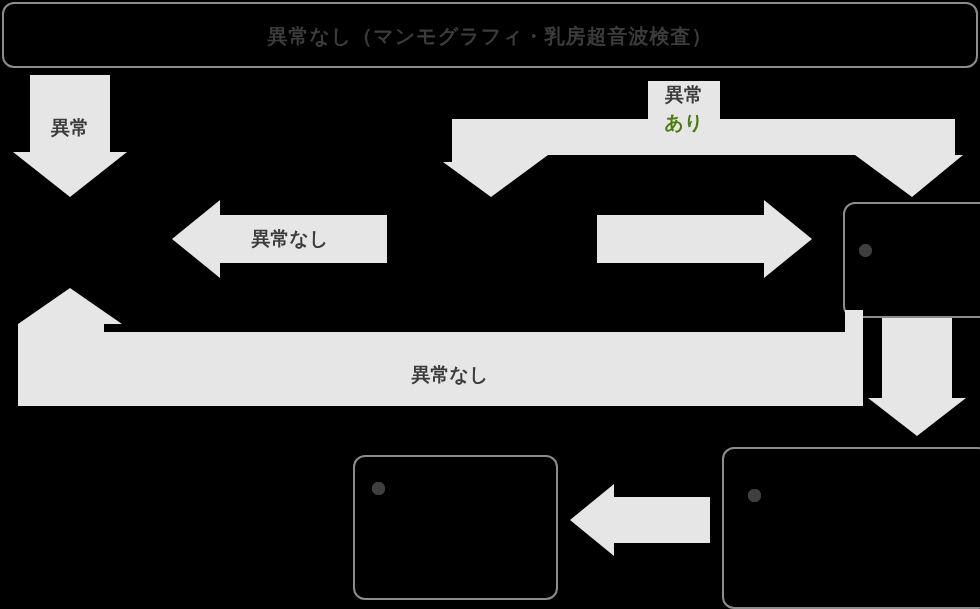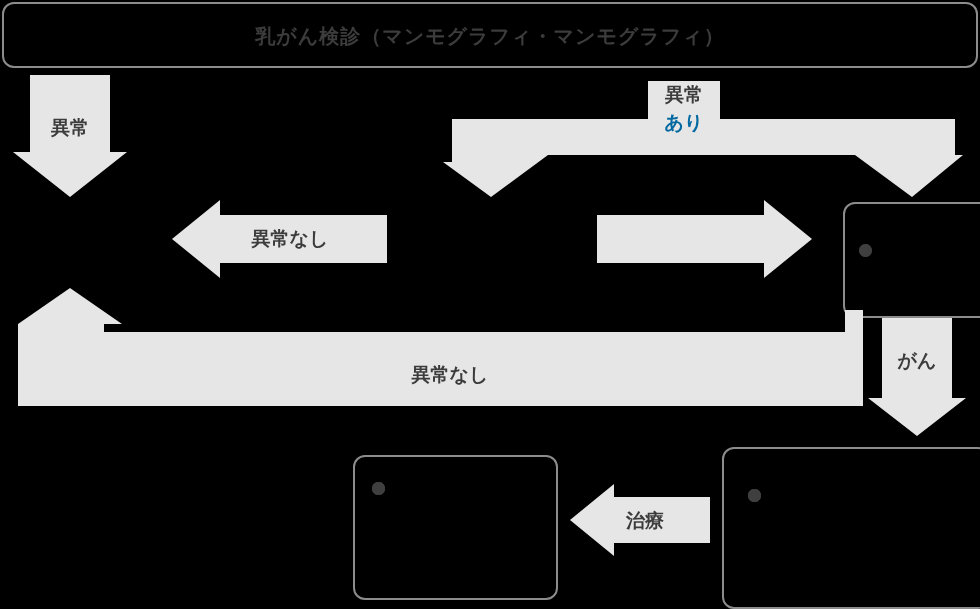--- a/index.html
+++ b/index.html
@@ -71,41 +71,41 @@
     position: absolute;
     color: #3c3c3c;
     font-size: 19px;
     font-weight: bold;
     line-height: 26px;
     text-align: center;
     white-space: pre-line;
     pointer-events: none;
   }
   .accent {
-    color: #0369a1;
+    color: #4d7c0f;
     margin-top: 40px;
   }
   .label-chip {
     position: absolute;
     background: #e6e6e6;
     color: #3c3c3c;
     font-size: 19px;
     font-weight: bold;
     line-height: 28px;
     text-align: center;
   }
 </style>
 </head>
 <body>
 
 <div id="stage">
 
   <div class="node-box" style="left:2px; top:2px; width:976px; height:66px;">
   </div>
-  <div class="node-title" style="left:2px; top:23px; width:976px;">乳がん検診（マンモグラフィ・マンモグラフィ）</div>
+  <div class="node-title" style="left:2px; top:23px; width:976px;">異常なし（マンモグラフィ・乳房超音波検査）</div>
 
   <svg class="arrow-svg" style="left:13px; top:75px;" width="114" height="122" viewBox="0 0 114 122">
     <polygon class="arrow-shape" points="17,0 97,0 97,77 114,77 57,122 0,77 17,77"></polygon>
   </svg>
   <div class="arrow-label" style="left:13px; top:89px; width:114px;">
     <div>異常</div>
   </div>
 
   <svg class="arrow-svg" style="left:443px; top:119px;" width="520" height="78" viewBox="0 0 520 78">
 
@@ -139,35 +139,33 @@
   <svg class="arrow-svg" style="left:18px; top:288px;" width="895" height="118" viewBox="0 0 895 118">
     <polygon class="arrow-shape" points="52,0 104,36 86,36 86,118 0,118 0,36 0,36"></polygon>
     <polygon class="arrow-shape" points="86,44 845,44 845,118 86,118"></polygon>
     <polygon class="arrow-shape" points="827,22 845,22 845,118 827,118"></polygon>
   </svg>
   <div class="arrow-label" style="left:300px; top:362px; width:300px;">異常なし</div>
 
   <svg class="arrow-svg" style="left:868px; top:318px;" width="98" height="118" viewBox="0 0 98 118">
     <polygon class="arrow-shape" points="14,0 84,0 84,80 98,80 49,118 0,80 14,80"></polygon>
   </svg>
-  <div class="arrow-label" style="left:868px; top:348px; width:98px;">がん</div>
 
   <div class="node-box" style="left:722px; top:447px; width:268px; height:162px;">
   </div>
   <ul class="bullet-list" style="left:746px; top:477px; width:230px;">
     <li></li>
     <li></li>
     <li></li>
     <li></li>
   </ul>
 
   <svg class="arrow-svg" style="left:570px; top:484px;" width="140" height="72" viewBox="0 0 140 72">
     <polygon class="arrow-shape" points="0,36 44,0 44,13 140,13 140,59 44,59 44,72"></polygon>
   </svg>
-  <div class="arrow-label" style="left:590px; top:508px; width:110px;">治療</div>
 
   <div class="node-box" style="left:353px; top:455px; width:205px; height:145px;">
   </div>
   <ul class="bullet-list" style="left:370px; top:470px; width:175px;">
     <li></li>
     <li></li>
     <li></li>
     <li></li>
   </ul>
 

